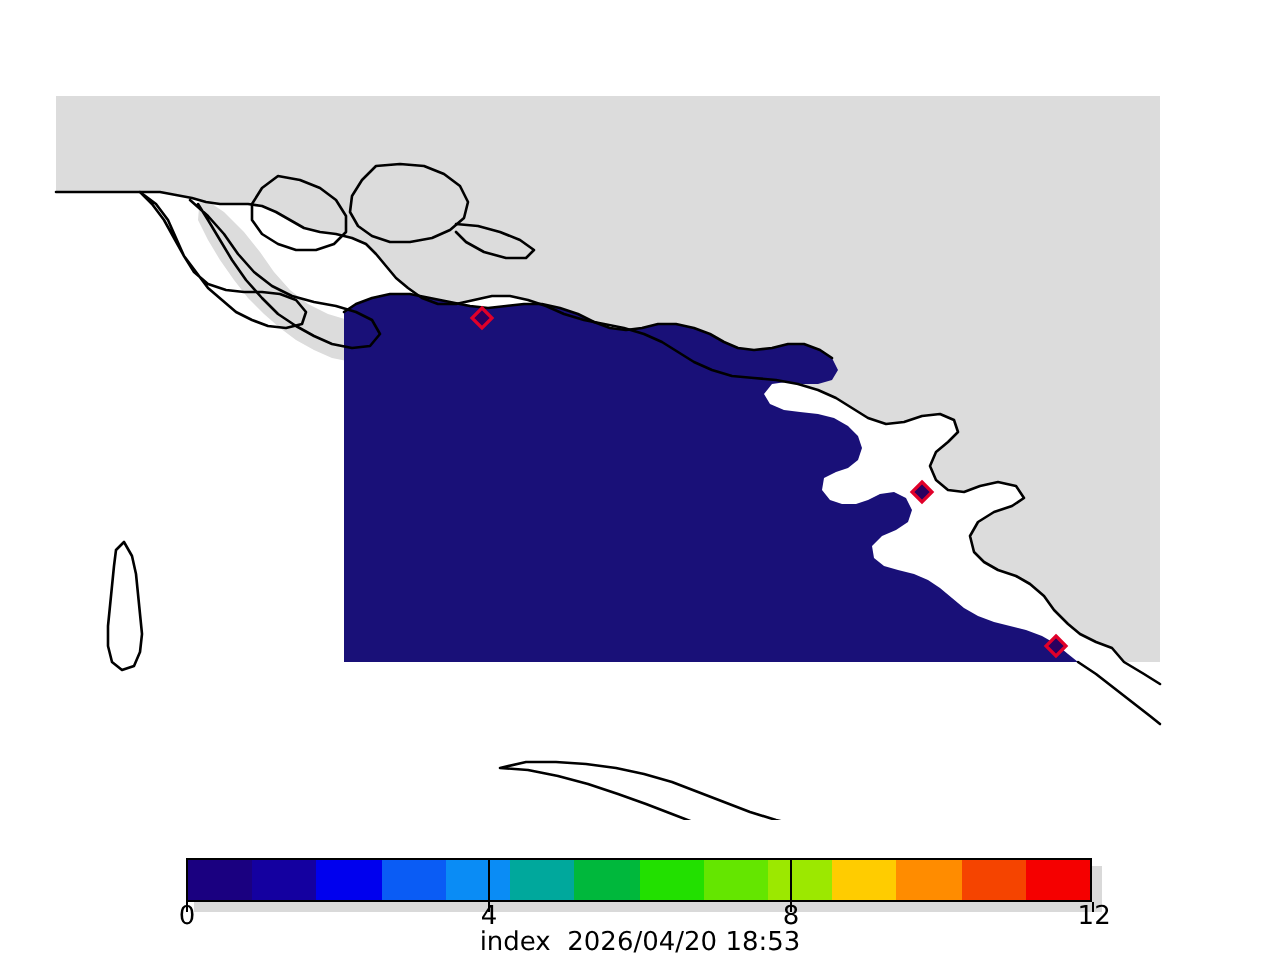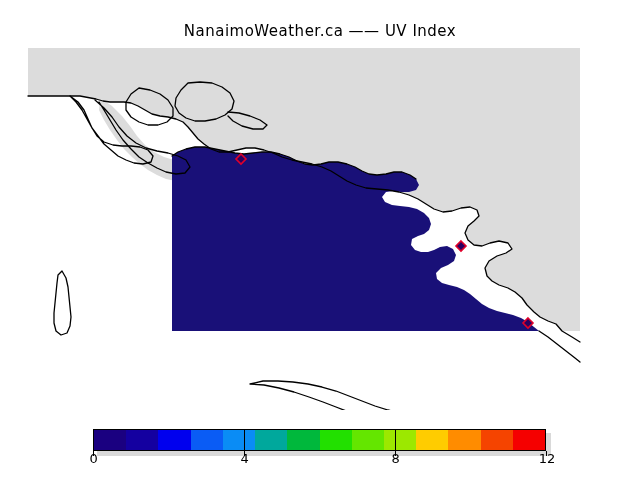--- a/index.html
+++ b/index.html
@@ -122,21 +122,20 @@
     font-size: 13px;
     color: #000000;
     white-space: pre;
   }
 </style>
 </head>
 <body>
 
 <div id="app">
 
-  <div id="title">NanaimoWeather.ca —— UV Index</div>
 
   <div id="map-plot">
     <svg id="map-svg" viewBox="0 0 640 370" preserveAspectRatio="none">
 
       <rect x="0" y="0" width="640" height="370" fill="#ffffff"></rect>
 
       <g>
 
         <path fill="#dcdcdc" stroke="none" d="M 28,8 L 580,8 L 580,291 L 562,291 L 556,284 L 548,281
                  L 540,277 L 534,272 L 527,265 L 522,258 L 515,252
@@ -288,14 +287,15 @@
       <div class="cb-tick" style="left: 395px; top: 429px; position: absolute;"></div>
       <div class="cb-tick-stub" style="left: 395px; top: 451px; position: absolute;"></div>
       <div class="cb-tick-stub" style="left: 546px; top: 451px; position: absolute;"></div>
     </div>
   <div id="cb-labels">
       <div class="cb-label" style="left: 89.4px;">0</div>
       <div class="cb-label" style="left: 240.4px;">4</div>
       <div class="cb-label" style="left: 391.4px;">8</div>
       <div class="cb-label" style="left: 538.8px; text-align: center;">12</div>
     </div>
+  <div id="cb-caption">index  2026/04/20 18:53</div>
 
 </div>
 
 </body></html>

